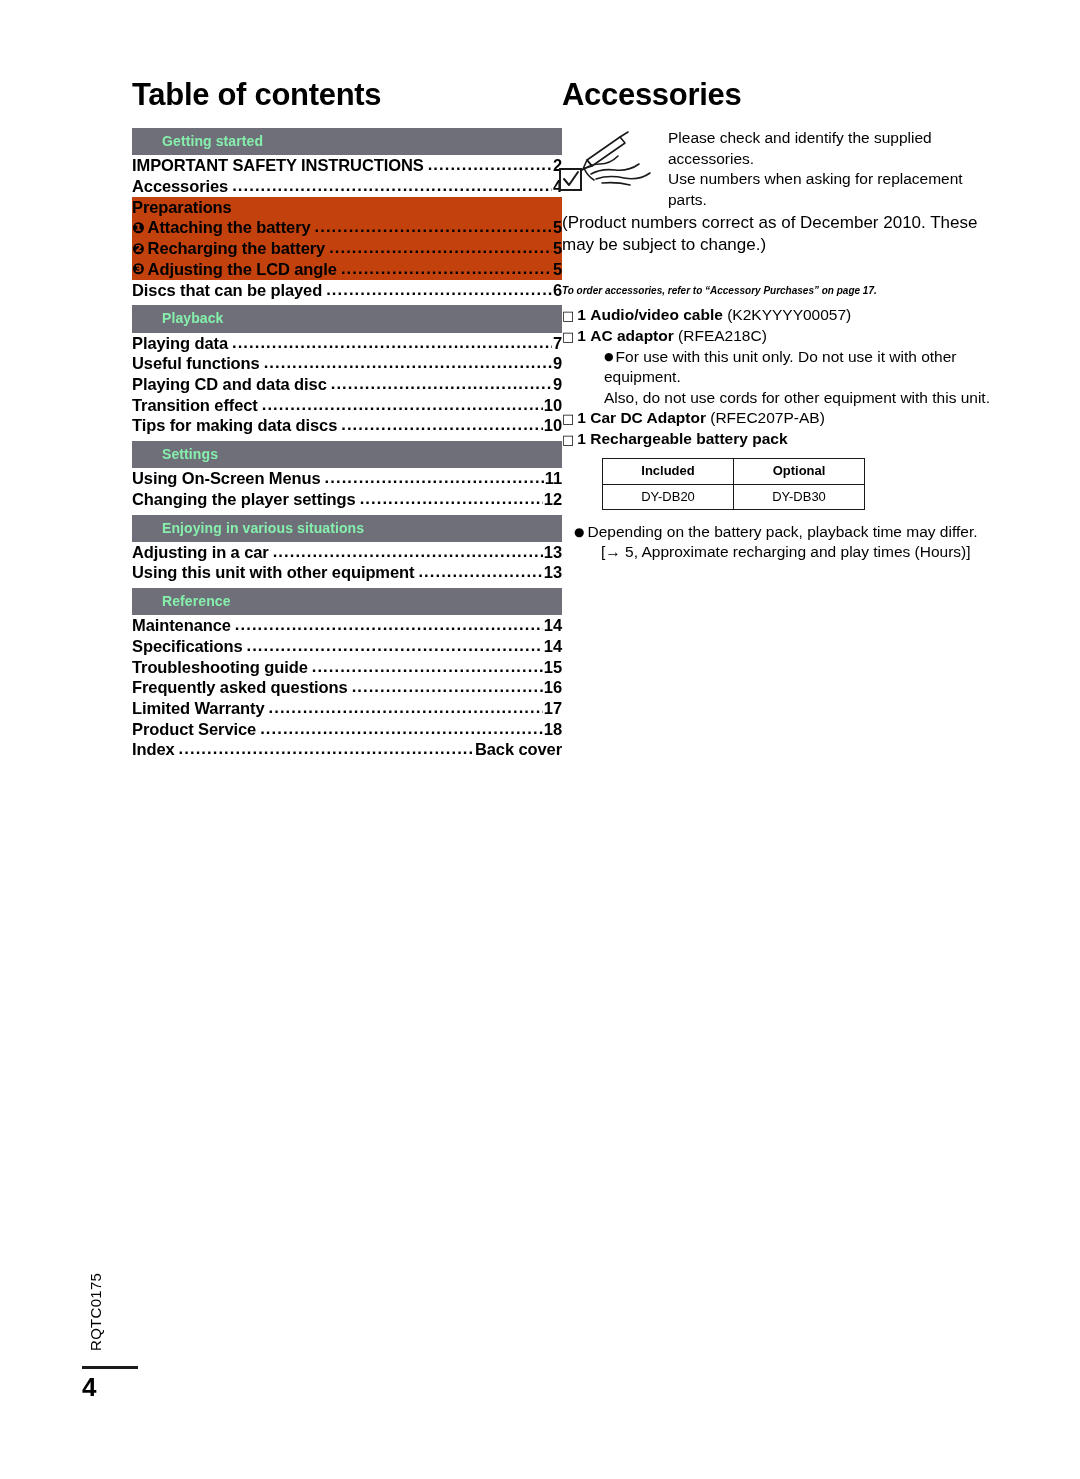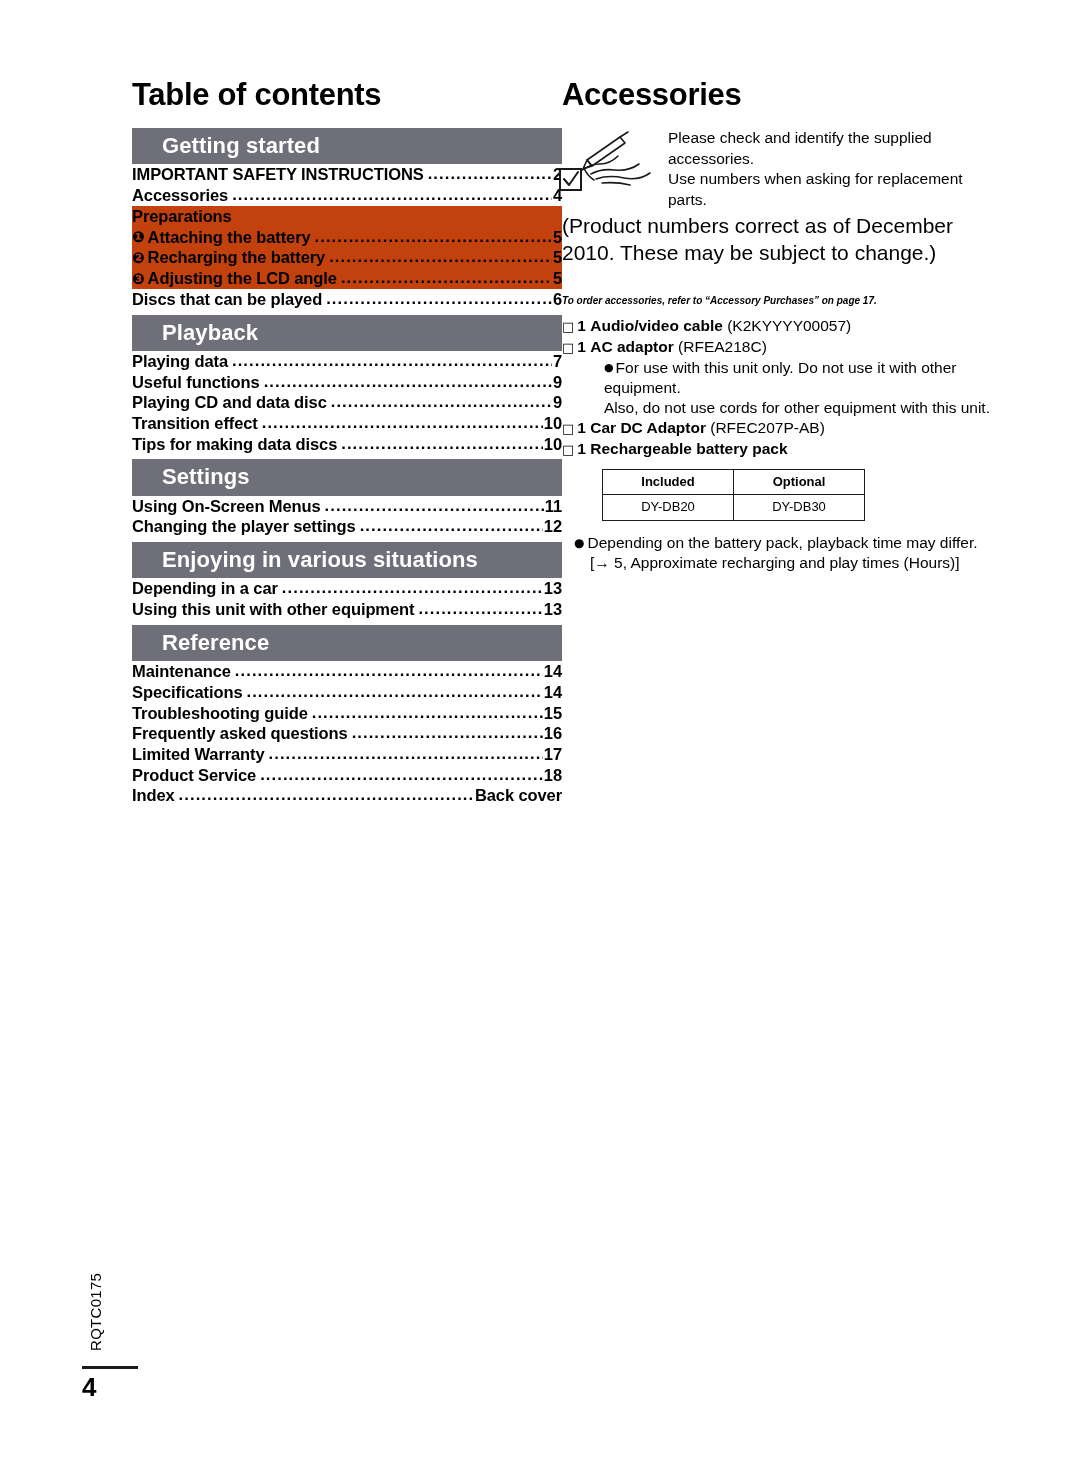--- a/index.html
+++ b/index.html
@@ -42,22 +42,22 @@
     font-size: 31px;
     font-weight: bold;
     letter-spacing: -0.3px;
     line-height: 1.1;
     margin: 0 0 16px 0;
   }
 
   
   .toc-band {
     background: #6f6f79;
-    color: #ffffff;
-    font-size: 22px;
+    color: #86efac;
+    font-size: 14px;
     font-weight: bold;
     padding: 5px 0 6px 30px;
     line-height: 1.15;
     letter-spacing: 0.1px;
   }
   .toc-row {
     display: flex;
     align-items: baseline;
     font-size: 16.5px;
     font-weight: bold;
@@ -110,21 +110,21 @@
     position: absolute;
     left: -4px;
     top: 2px;
     width: 104px;
     height: 62px;
   }
   .acc-intro-line {
     margin-left: 106px;
   }
   .acc-par {
-    font-size: 21px;
+    font-size: 17px;
     line-height: 1.33;
     margin-top: 1px;
   }
   .acc-order {
     font-size: 10px;
     font-weight: bold;
     font-style: italic;
     line-height: 1.32;
     margin-top: 27px;
     margin-bottom: 8px;
@@ -195,21 +195,21 @@
   }
   .batt-note .dot {
     font-family: "DejaVu Sans", sans-serif;
     font-size: 12px;
     vertical-align: 1px;
     padding-right: 3px;
   }
   .batt-note .l2 {
     display: block;
     text-indent: 0;
-    margin-left: 2px;
+    margin-left: 13px;
   }
 
   
   .footer-code {
     position: absolute;
     left: 104px;
     bottom: 128px;
     font-size: 15px;
     letter-spacing: 0.3px;
     transform: rotate(-90deg);
@@ -312,21 +312,21 @@
           <span class="toc-page">11</span>
         </div>
         <div class="toc-row">
           <span class="toc-label">Changing the player settings</span>
           <span class="toc-leader">.........................................................................................</span>
           <span class="toc-page">12</span>
         </div>
         <div class="toc-gap"></div>
         <div class="toc-band">Enjoying in various situations</div>
         <div class="toc-row">
-          <span class="toc-label">Depending in a car</span>
+          <span class="toc-label">Adjusting in a car</span>
           <span class="toc-leader">.........................................................................................</span>
           <span class="toc-page">13</span>
         </div>
         <div class="toc-row">
           <span class="toc-label">Using this unit with other equipment</span>
           <span class="toc-leader">.........................................................................................</span>
           <span class="toc-page">13</span>
         </div>
         <div class="toc-gap"></div>
         <div class="toc-band">Reference</div>

